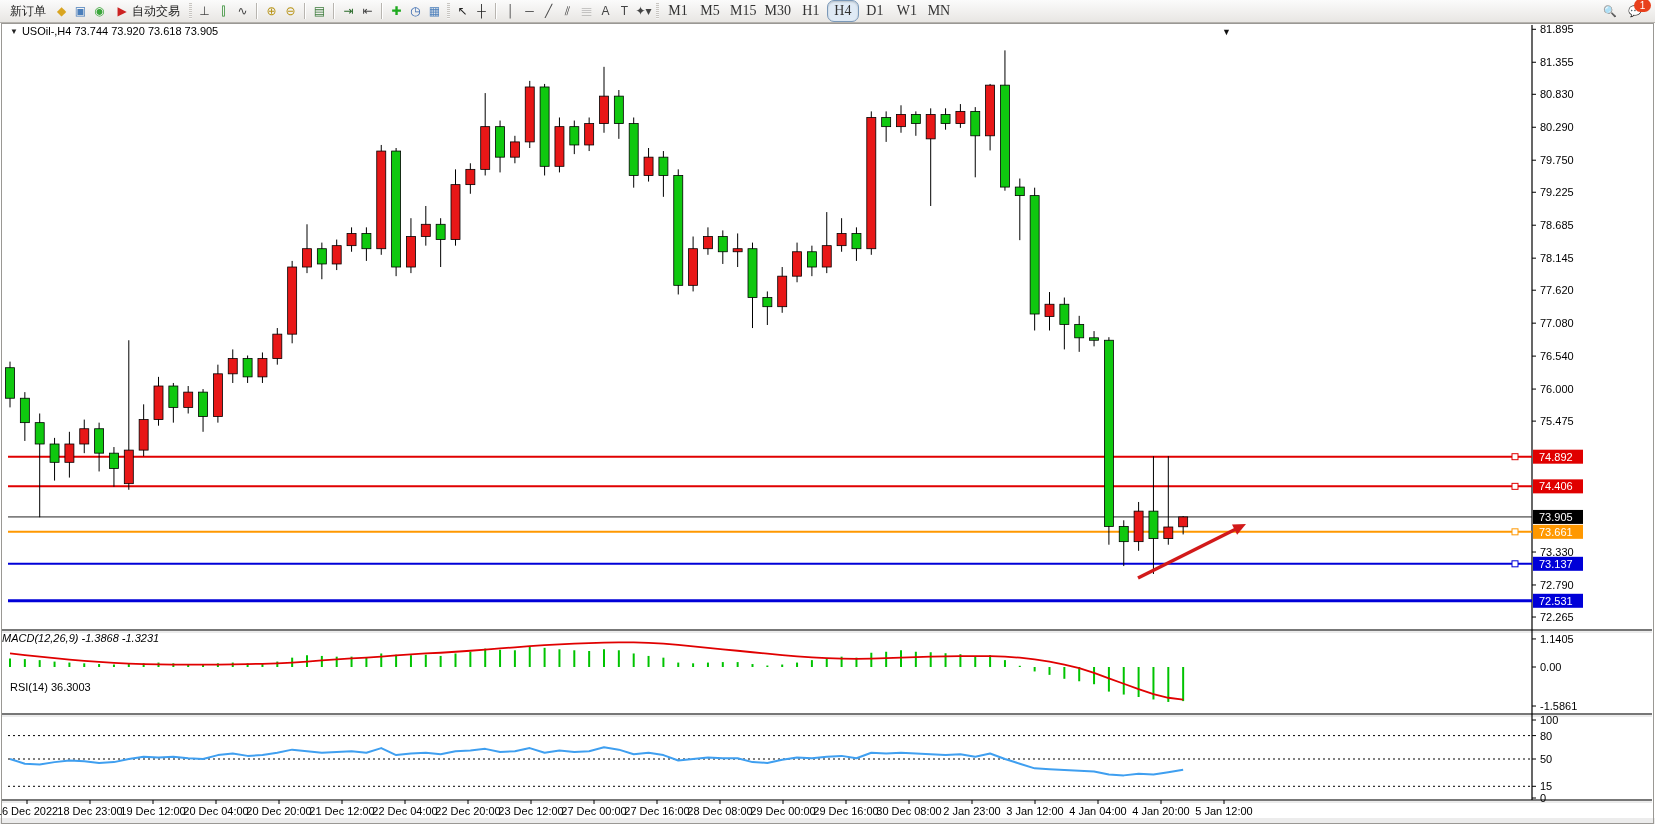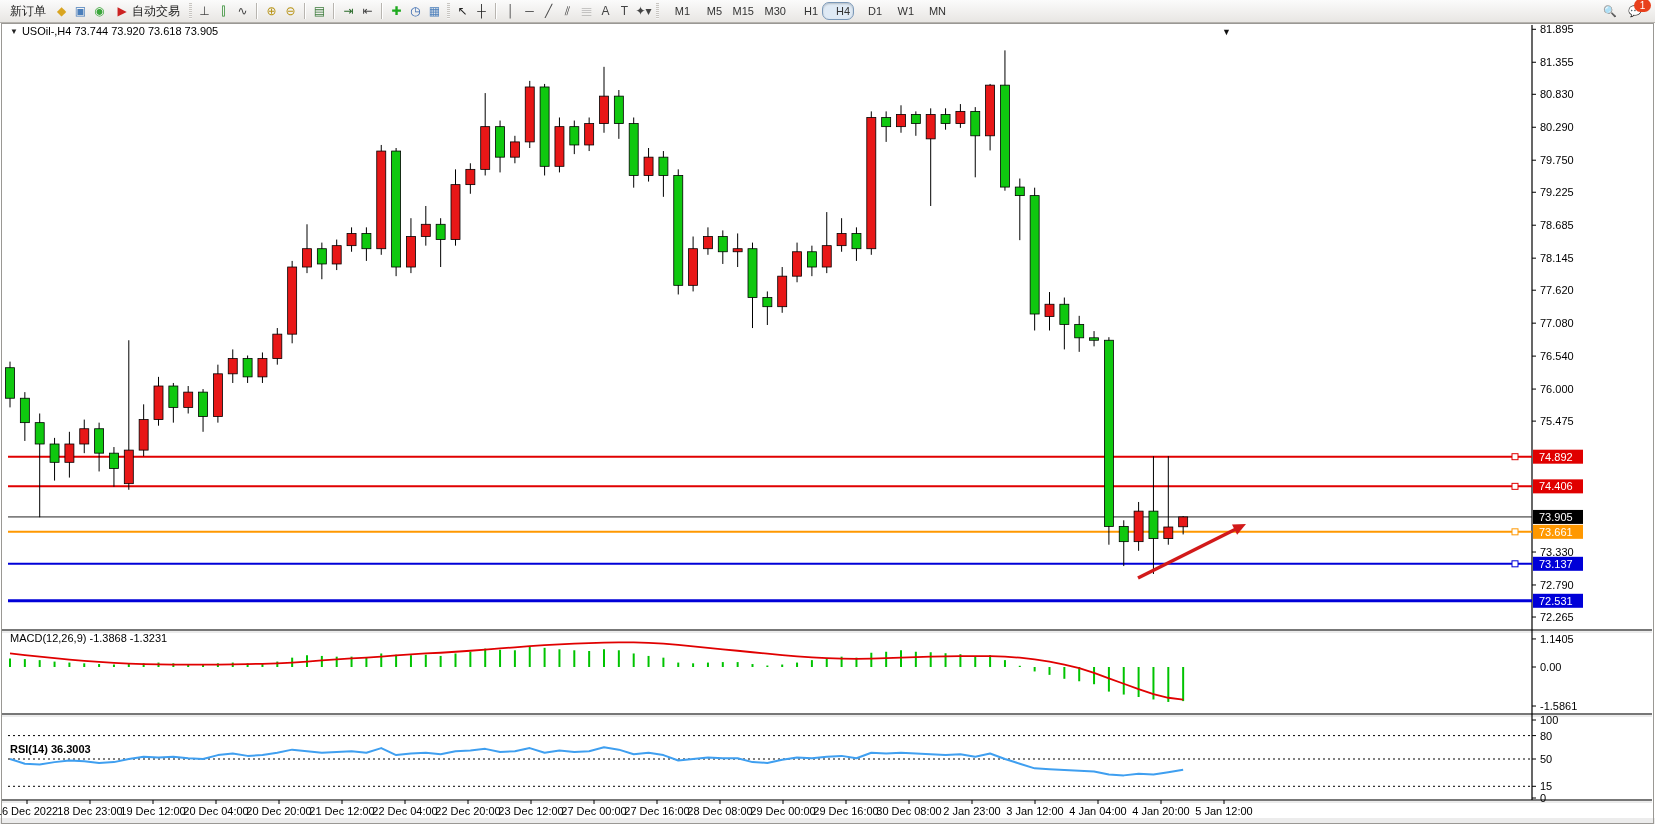--- a/index.html
+++ b/index.html
@@ -9,34 +9,34 @@
     background:linear-gradient(#fbfbfb,#e8e6e3);border-bottom:1px solid #b5b2ad;
     display:flex;align-items:center;padding:0 4px;box-sizing:border-box;z-index:5;}
   .tb-btn{display:inline-flex;align-items:center;gap:3px;height:19px;padding:1px 5px;
     border:1px solid transparent;border-radius:2px;font-size:12px;color:#222;cursor:default;white-space:nowrap;}
   .tb-ico{display:inline-block;width:17px;height:17px;line-height:17px;text-align:center;
     font-size:12px;border:1px solid transparent;border-radius:2px;}
   .tb-sep{display:inline-block;width:1px;height:16px;background:#b8b5b0;margin:0 4px;
     border-right:1px solid #fff;}
   .tb-grip{display:inline-block;width:3px;height:16px;margin:0 3px;
     background:repeating-linear-gradient(#c8c5c0 0 1px,#f5f5f5 1px 2px);}
-  .tf-btn{display:inline-block;min-width:24px;text-align:right;font-size:11px;color:#333;
-    padding:2px 3px;border:1px solid transparent;border-radius:2px;}
+  .tf-btn{display:inline-block;min-width:24px;text-align:center;font-size:14px;color:#333;
+    padding:2px 3px;border:1px solid transparent;border-radius:2px;font-family:Liberation Serif, serif;}
   .tf-btn.active{background:#dfeaf5;border-color:#7a98b8;box-shadow:inset 0 1px 2px rgba(0,0,0,.2);border-radius:7px;}
   .tb-right{margin-left:auto;display:flex;align-items:center;gap:6px;padding-right:6px;}
   .noti{position:relative;}
   .noti-badge{position:absolute;top:-4px;right:-7px;background:#e8401c;color:#fff;font-size:10px;
     min-width:13px;height:13px;line-height:13px;border-radius:8px;text-align:center;padding:0 2px;}
   
   #chartwrap{position:absolute;left:0;top:23px;width:1655px;height:801px;background:#fff;}
   svg{position:absolute;left:0;top:0;}
   .overlay-label{position:absolute;font-size:11px;color:#000;z-index:4;white-space:nowrap;}
   #symbol-line{left:10px;top:2px;}
-  #macd-label{left:10px;top:609px;}
-  #rsi-label{left:10px;top:720px;font-weight:bold;}
+  #macd-label{left:2px;top:609px;font-style:italic;}
+  #rsi-label{left:10px;top:658px;}
   .tri{display:inline-block;font-size:8px;vertical-align:1px;color:#222;margin-right:4px;}
 </style>
 </head>
 <body>
 
 <div id="app">
   <div id="toolbar">
       <span class="tb-btn">新订单</span>
       <span class="tb-ico" style="color: rgb(217, 165, 33);">◆</span>
       <span class="tb-ico" style="color: rgb(74, 126, 187);">▣</span>

